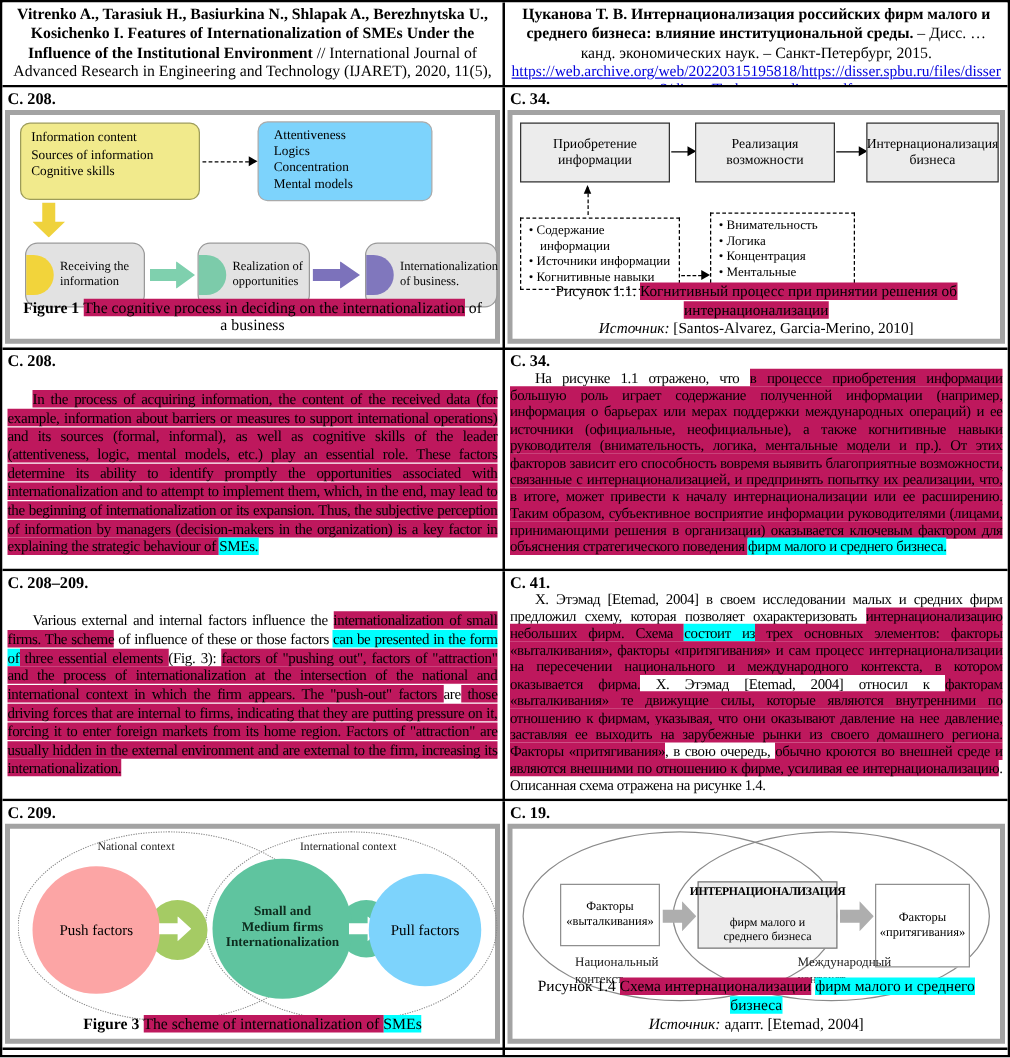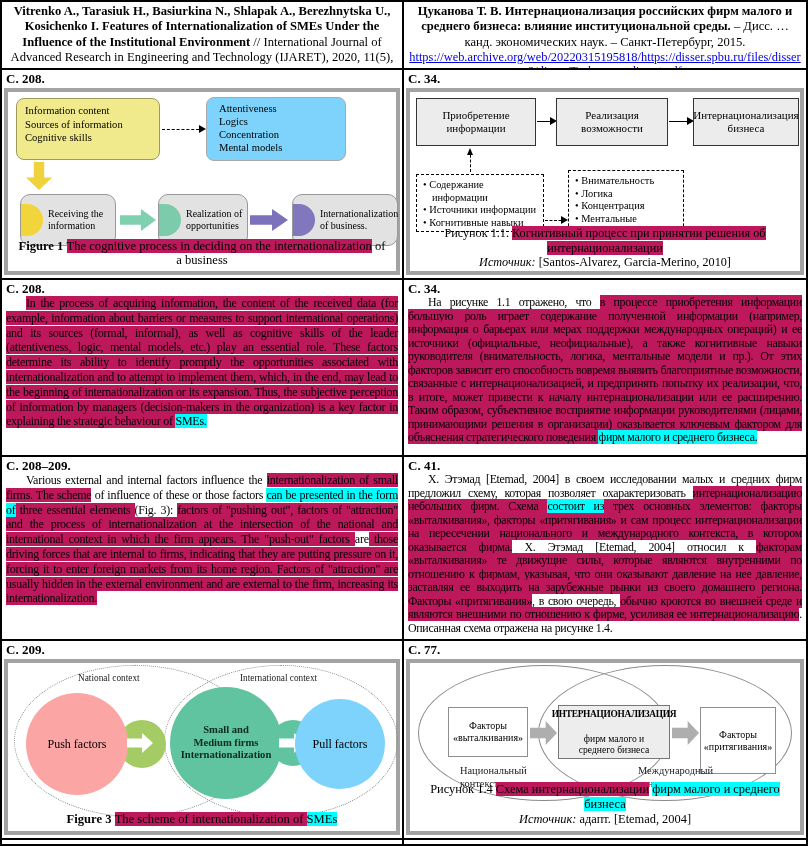--- a/index.html
+++ b/index.html
@@ -12,21 +12,21 @@
   .cite{text-align:center;font-size:12.6px;line-height:15.4px;padding:2px 5px 0;}
   .cite-link{display:block;text-align:center;font-size:12.4px;line-height:14px;color:#0000dd;
              text-decoration:underline;word-break:break-all;padding:0 4px;}
   .seg-b{font-weight:bold;}
   .seg-y{background:#be185d;}
   .seg-c{background:#00ffff;}
   .seg-i{font-style:italic;}
   .plabel{font-weight:bold;font-size:13px;line-height:15px;padding:1px 4px 0;}
   .para{font-size:12px;line-height:14.8px;text-align:justify;text-indent:20px;padding:0 4px;letter-spacing:-0.25px;}
   .para.ru{font-size:11.9px;line-height:13.5px;letter-spacing:-0.3px;}
-  .para.gap{margin-top:0;}
+  .para.gap{margin-top:16px;}
   .figframe{position:absolute;left:2px;right:2px;top:18px;bottom:3px;border:4px solid #a3a3a3;}
   
   .f1-boxa{position:absolute;left:8px;top:6px;width:144px;height:62px;background:#f1ea8c;border:1px solid #9d9c5a;
            border-radius:8px;font-size:10.6px;line-height:13.5px;padding:5px 0 0 8px;box-sizing:border-box;}
   .f1-boxb{position:absolute;left:198px;top:5px;width:140px;height:64px;background:#7dd3fc;border:1px solid #aaa;
            border-radius:8px;font-size:10.6px;line-height:13px;padding:4px 0 0 12px;box-sizing:border-box;}
   .thinline{position:absolute;height:0;border-top:1.3px solid #000;}
   .thinline.dash{border-top-style:dashed;}
   .ah-r{position:absolute;right:-2px;top:-4.6px;width:0;height:0;border-left:7px solid #000;
         border-top:4px solid transparent;border-bottom:4px solid transparent;}
@@ -183,21 +183,21 @@
             <div class="line">Medium firms</div>
             <div class="line">Internationalization</div>
           </div>
         </div>
       <div class="blockarr" style="left:271px;top:70px;width:26px;height:20px;background:#ffffff;"></div>
       <div class="blob f3-pull" style="padding:0 16px;box-sizing:border-box;">Pull factors</div>
       <div class="figcap" style="bottom:4px;"><span class="seg-b">Figure 3 </span><span class="seg-y">The scheme of internationalization  of </span><span class="seg-c">SMEs</span></div>
     </div>
   </div>
   <div class="cell">
-    <div class="plabel">С. 77.</div>
+    <div class="plabel">С. 19.</div>
     <div class="figframe">
       <div class="ellipse solidgray" style="left:8px;top:2px;width:252px;height:136px;"></div>
       <div class="ellipse solidgray" style="left:128px;top:2px;width:254px;height:136px;"></div>
       <div class="f14-box" style="left:38px;top:44px;width:80px;height:50px;">Факторы «выталкивания»</div>
       <div class="blockarr" style="left:120px;top:58px;width:27px;height:24px;background:#aeaeae;filter:drop-shadow(0 0 1px #555);"></div>
       <div class="f14-box f14-center" style="left:148px;top:42px;width:112px;height:54px;gap:12px;">
         <div class="f14-title">ИНТЕРНАЦИОНАЛИЗАЦИЯ</div>
         <div class="f14-sub" style="padding:0 8px;">фирм малого и среднего бизнеса</div>
       </div>
       <div class="blockarr" style="left:262px;top:58px;width:27px;height:24px;background:#aeaeae;filter:drop-shadow(0 0 1px #555);"></div>

